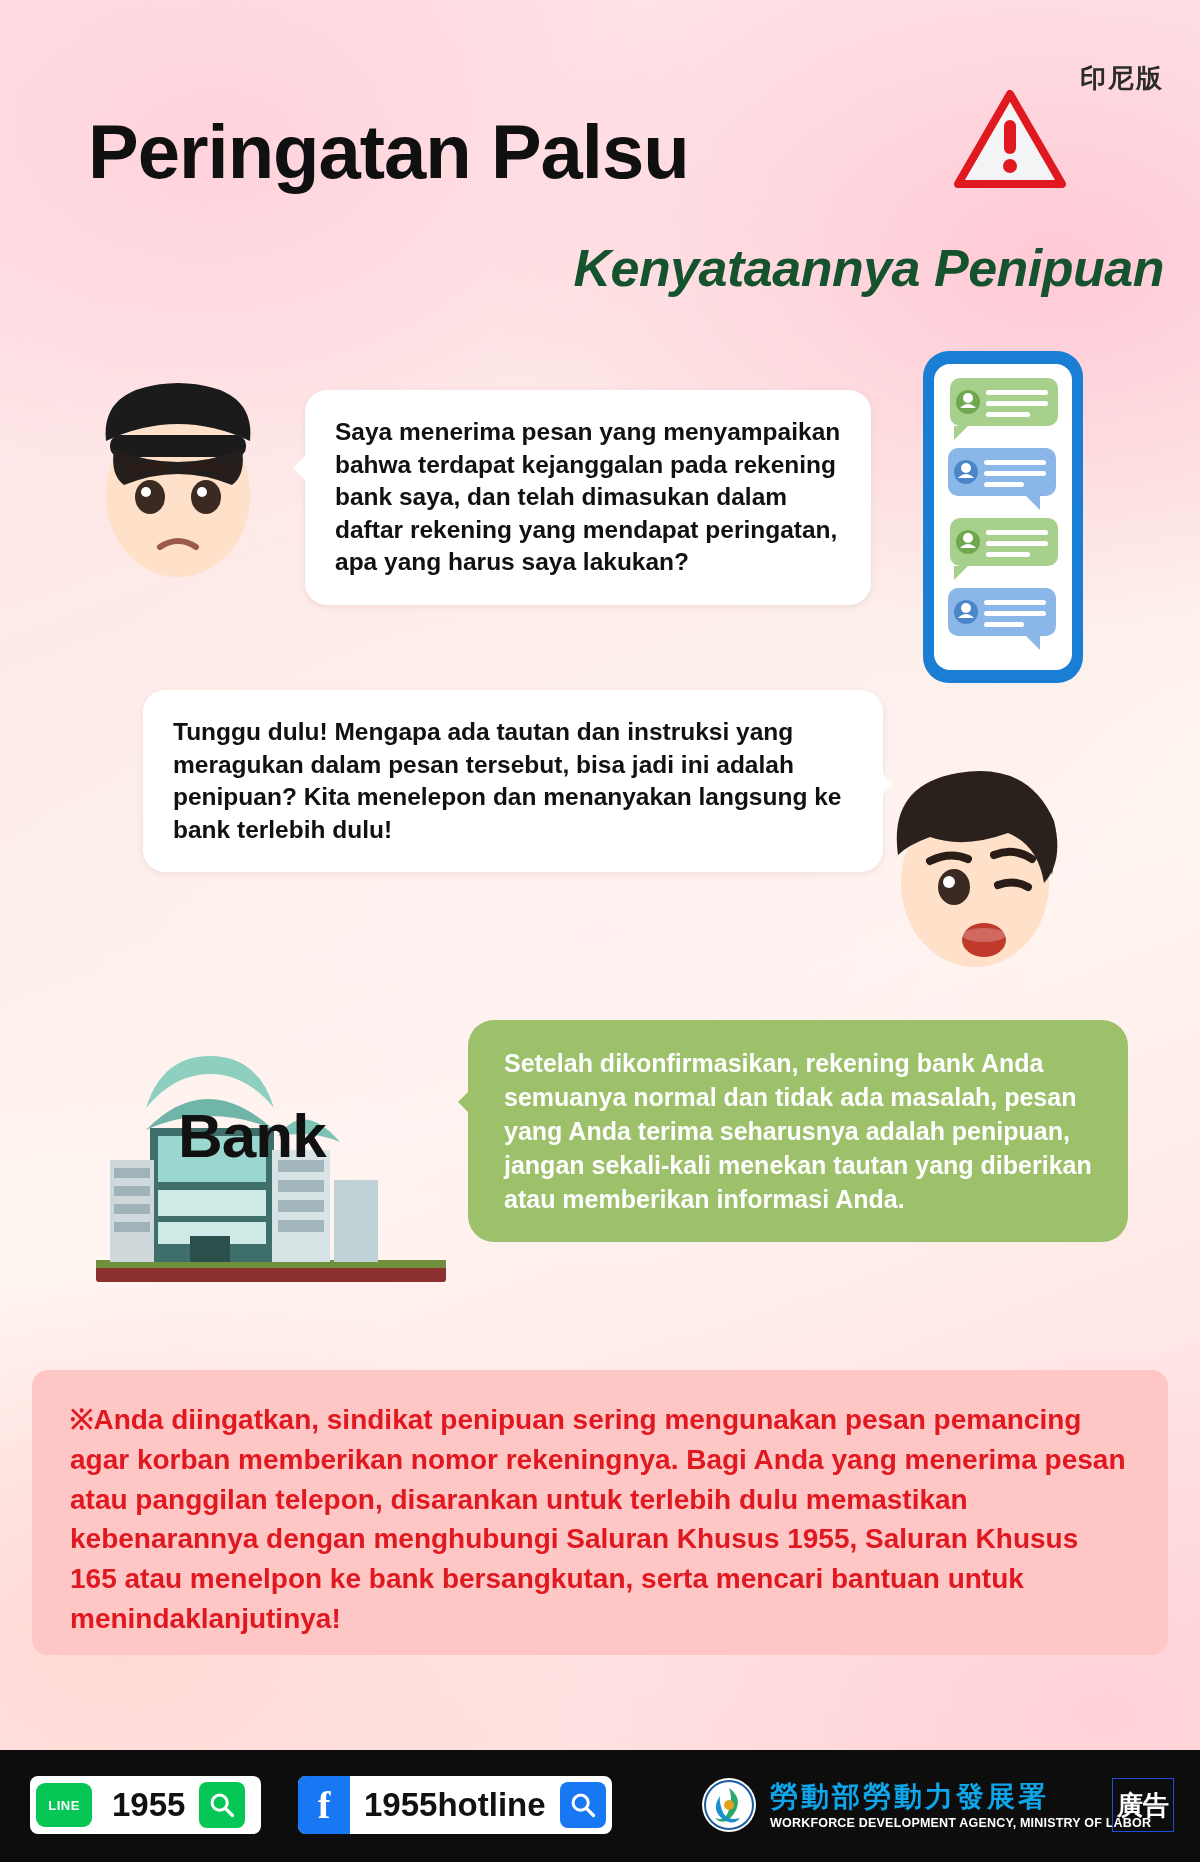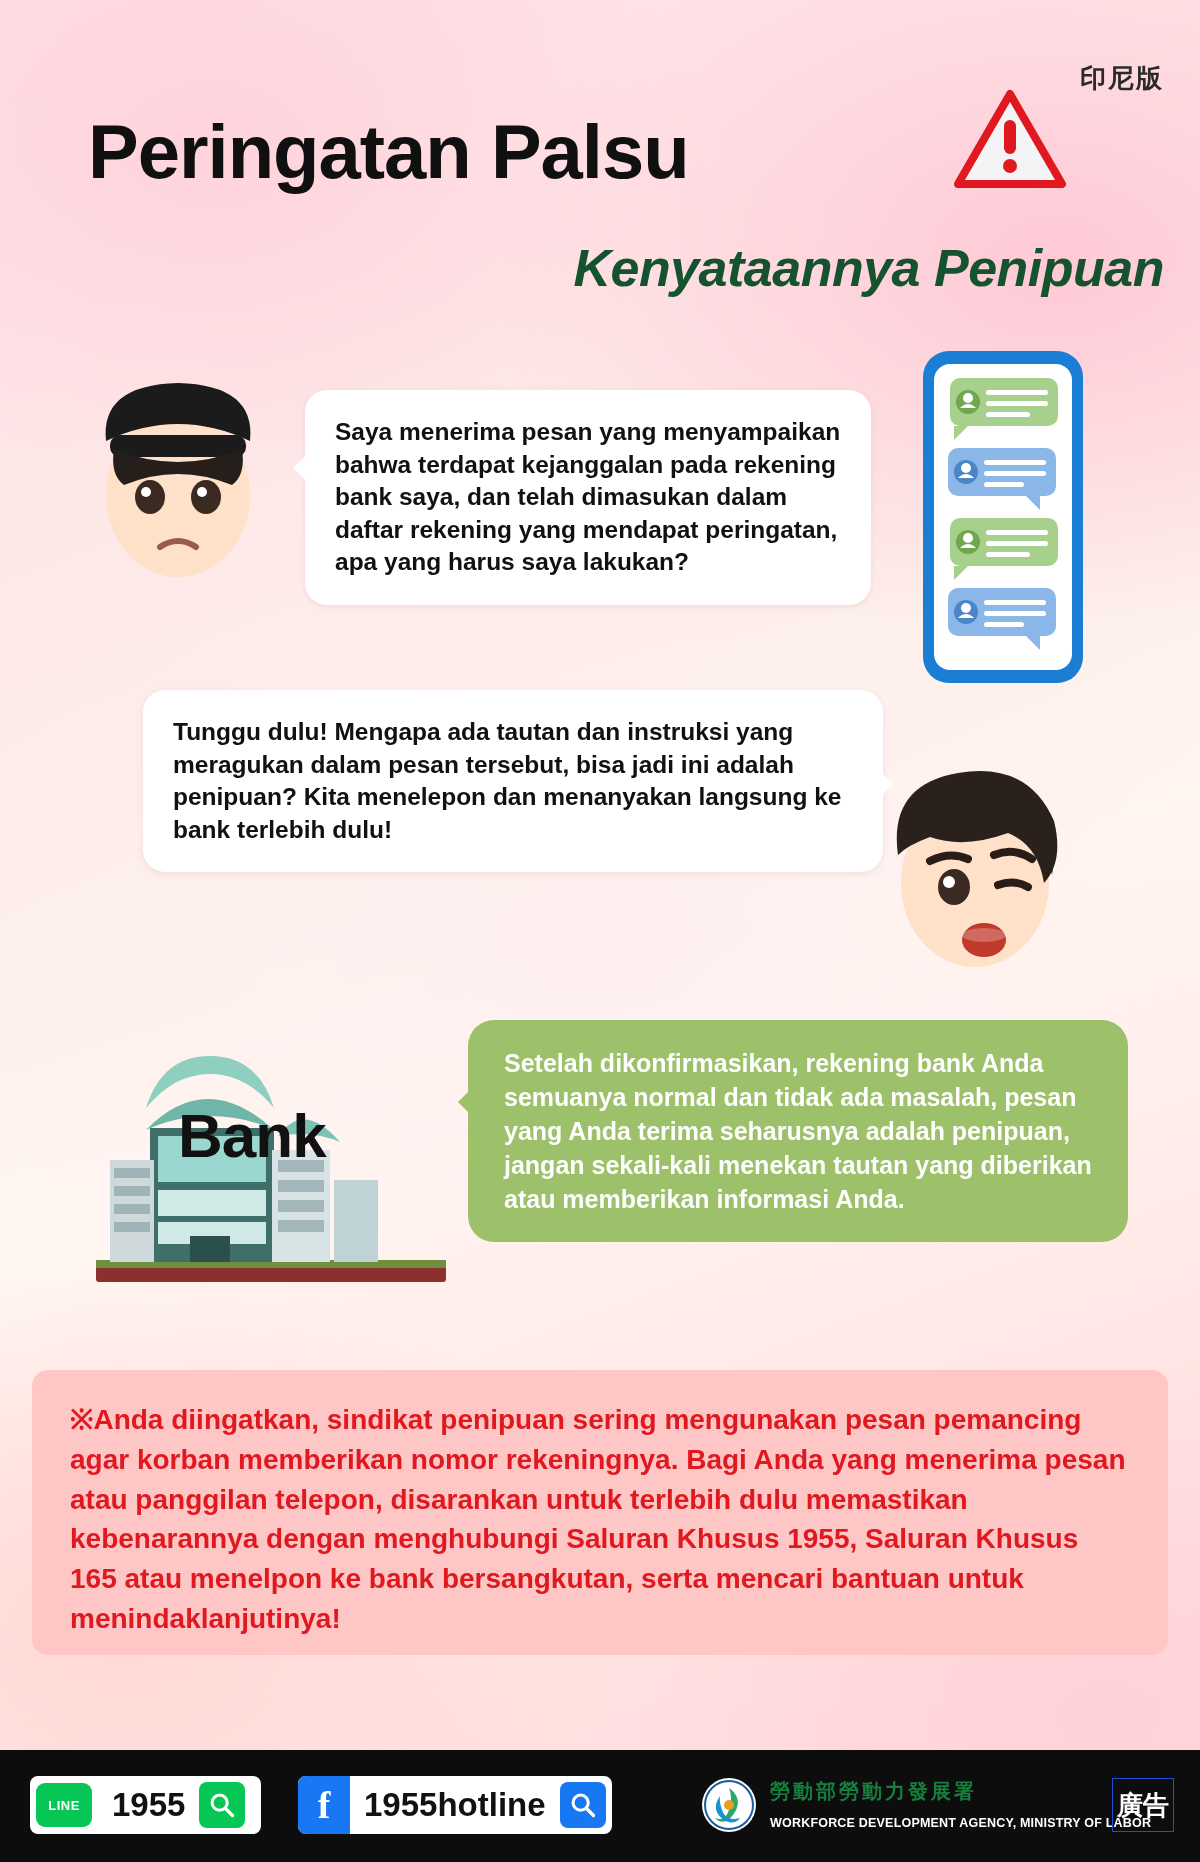--- a/index.html
+++ b/index.html
@@ -118,21 +118,21 @@
     display:flex; align-items:center; justify-content:center;
     border-radius:8px 0 0 8px;
   }
   .search-sq-blue {
     width:46px; height:46px; margin-right:6px; background:#1877f2;
     border-radius:8px; display:flex; align-items:center; justify-content:center;
   }
   .wda-logo { position:absolute; left:700px; top:26px; width:58px; height:58px; }
   .wda-cn {
     position:absolute; left:770px; top:28px;
-    color:#15803d; font-size:20px; font-weight:bold; letter-spacing:3px;
+    color:#0ea5e9; font-size:28px; font-weight:bold; letter-spacing:3px;
   }
   .wda-en {
     position:absolute; left:770px; top:66px;
     color:#fff; font-size:12.5px; font-weight:bold; letter-spacing:0.2px;
   }
   .ad-box {
     position:absolute; right:26px; top:28px; width:62px; height:54px;
     border:1px solid #1d4ed8; color:#fff; font-size:26px; font-weight:bold;
     display:flex; align-items:center; justify-content:center;
   }

